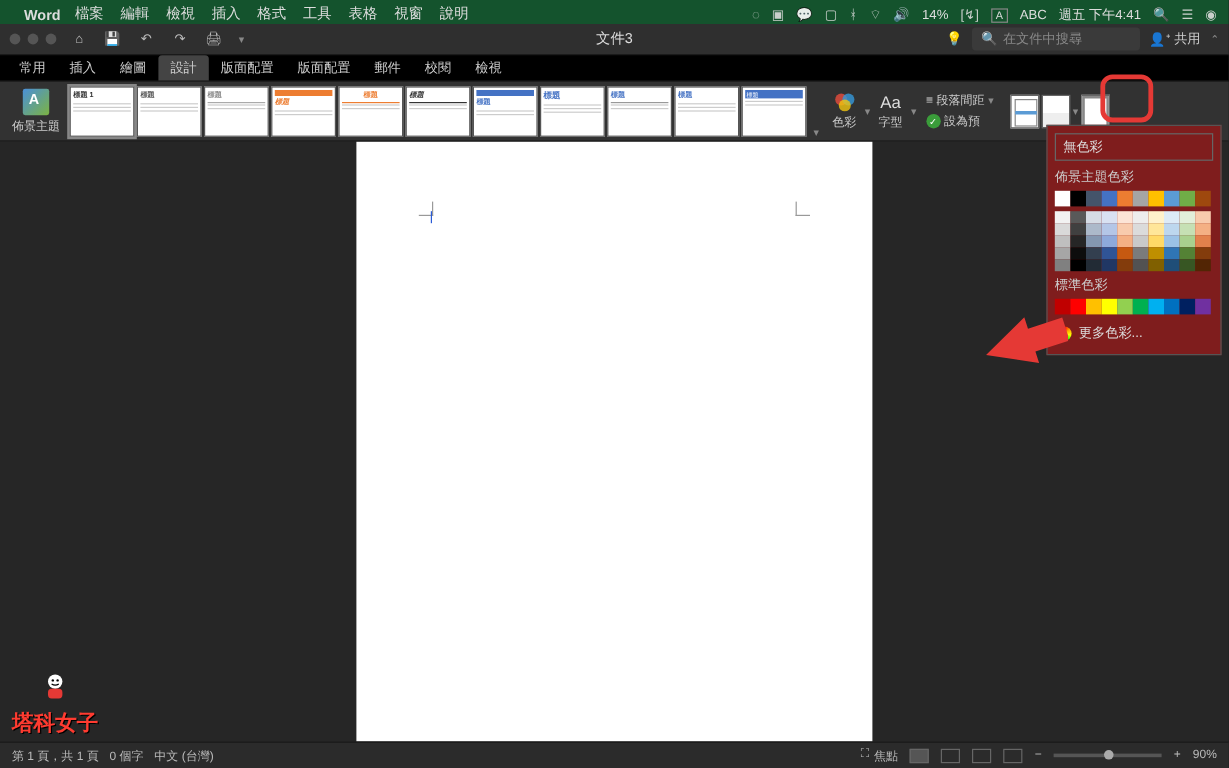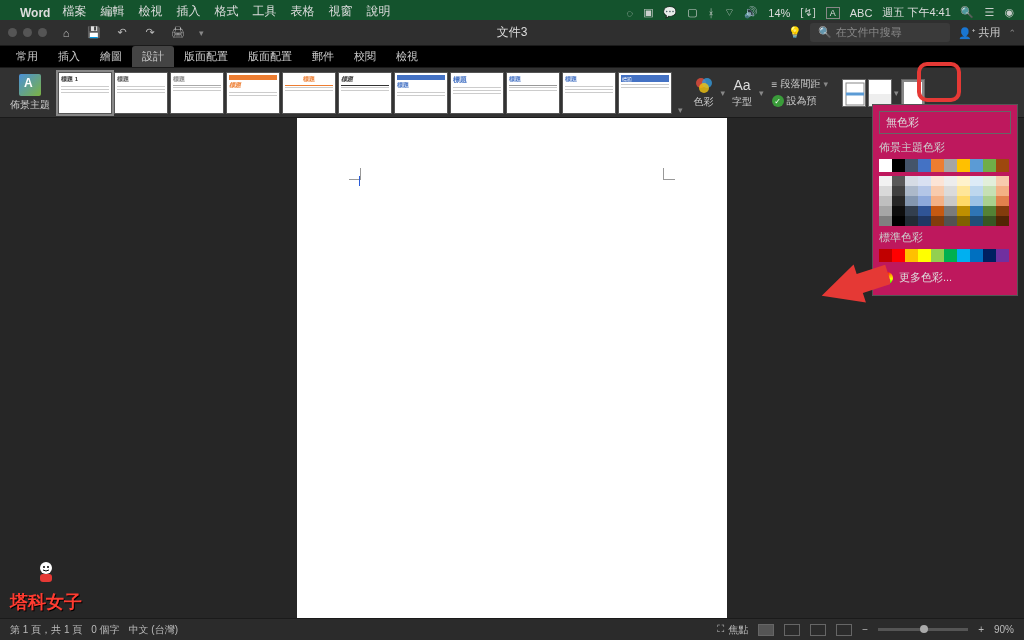--- a/index.html
+++ b/index.html
@@ -52,21 +52,21 @@
 
 
 .doc-area { position: absolute; top: 118px; left: 0; right: 0; bottom: 22px; background: #262626; display: flex; justify-content: center; overflow: hidden; }
 .page { width: 430px; height: 570px; background: #fff; margin-top: 0; position: relative; }
 .crop { position: absolute; width: 12px; height: 12px; border-color: #999; }
 .crop.tl { top: 50px; left: 52px; border-left: 1px solid #999; border-top: 1px solid #999; transform: rotate(180deg); }
 .crop.tr { top: 50px; right: 52px; border-right: 1px solid #999; border-top: 1px solid #999; transform: rotate(180deg); }
 .cursor-blink { position: absolute; top: 58px; left: 62px; width: 1px; height: 10px; background: #2a5bd7; }
 
 
-.color-panel { position: absolute; top: 104px; right: 6px; width: 146px; background: #be185d; border: 1px solid #555; padding: 6px; z-index: 40; font-size: 11px; color: #ddd; }
+.color-panel { position: absolute; top: 104px; right: 6px; width: 146px; background: #7f1d1d; border: 1px solid #555; padding: 6px; z-index: 40; font-size: 11px; color: #ddd; }
 .no-color { border: 1px solid #666; padding: 3px 6px; margin-bottom: 6px; cursor: default; }
 .section-label { margin: 4px 0; color: #ccc; font-size: 11px; }
 .swatches { display: flex; flex-wrap: wrap; gap: 0; margin-bottom: 4px; width: 130px; }
 .sw { width: 13px; height: 13px; cursor: default; }
 .swatches.tints .sw { height: 10px; }
 .more-colors { display: flex; align-items: center; gap: 6px; padding: 4px 2px; cursor: default; }
 .color-wheel { width: 12px; height: 12px; border-radius: 50%; background: conic-gradient(red,orange,yellow,lime,cyan,blue,magenta,red); }
 
 
 .arrow { position: absolute; top: 260px; left: 820px; z-index: 60; pointer-events: none; }

